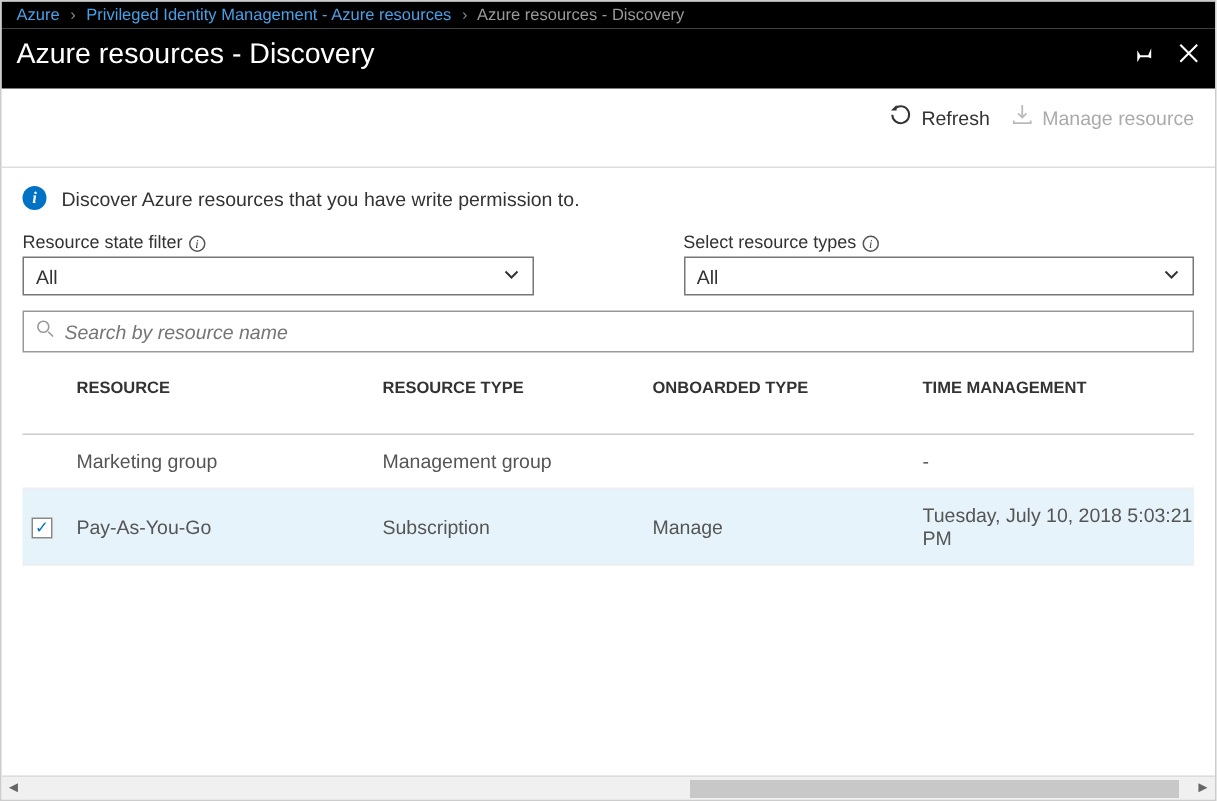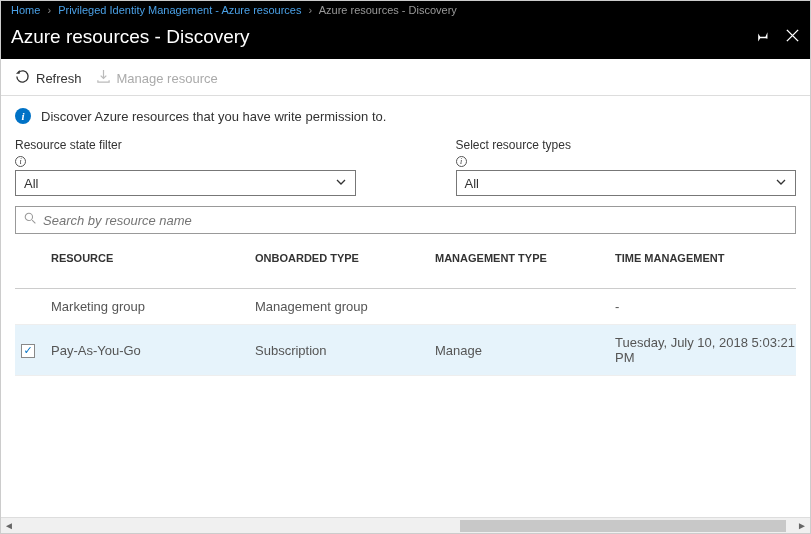--- a/index.html
+++ b/index.html
@@ -5,29 +5,29 @@
   * { box-sizing: border-box; margin: 0; padding: 0; }
   body { font-family: "Segoe UI", Arial, sans-serif; font-size: 13px; color: #333; background: #fff; width: 811px; height: 534px; overflow: hidden; border: 1px solid #ccc; position: relative; }
   .breadcrumb { background: #000; color: #4aa0e6; padding: 3px 10px 0 10px; font-size: 11px; height: 18px; }
   .breadcrumb a { color: #4aa0e6; text-decoration: none; cursor: pointer; }
   .breadcrumb .sep { color: #888; margin: 0 4px; }
   .breadcrumb .current { color: #999; }
   .titlebar { background: #000; height: 40px; display: flex; align-items: center; padding: 0 10px 4px 10px; justify-content: space-between; }
   .titlebar h1 { color: #fff; font-weight: 300; font-size: 19px; }
   .titlebar-actions { display: flex; gap: 16px; }
   .titlebar-actions svg { cursor: pointer; }
-  .toolbar { display: flex; align-items: center; gap: 14px; padding: 10px 14px 8px 14px; border-bottom: 1px solid #ddd; }
+  .toolbar { display: flex; align-items: center; gap: 14px; padding: 10px 14px 24px 14px; border-bottom: 1px solid #ddd; justify-content: flex-end; }
   .toolbar-btn { display: flex; align-items: center; gap: 6px; cursor: pointer; color: #333; font-size: 13px; }
   .toolbar-btn.disabled { color: #aaa; cursor: default; }
   .content { padding: 12px 14px; }
   .banner { display: flex; align-items: center; gap: 10px; margin-bottom: 14px; }
   .info-circle { width: 16px; height: 16px; border-radius: 50%; background: #0072c6; color: #fff; display: flex; align-items: center; justify-content: center; font-size: 11px; font-weight: bold; font-style: italic; font-family: Georgia, serif; }
   .filters { display: flex; gap: 100px; margin-bottom: 10px; }
   .filter { flex: 1; min-width: 0; }
-  .filter-label { font-size: 12px; color: #333; display: flex; align-items: flex-start; gap: 4px; margin-bottom: 3px; flex-direction: column; }
+  .filter-label { font-size: 12px; color: #333; display: flex; align-items: flex-end; gap: 4px; margin-bottom: 3px; }
   .filter-label .info-sm { width: 11px; height: 11px; border-radius: 50%; border: 1px solid #555; display: inline-flex; align-items: center; justify-content: center; font-size: 8px; font-style: italic; font-family: Georgia, serif; color:#333; }
   .select { border: 1px solid #777; height: 26px; display: flex; align-items: center; justify-content: space-between; padding: 0 8px; cursor: pointer; background:#fff;gap:43px; }
   .search-box { border: 1px solid #999; height: 28px; display: flex; align-items: center; padding: 0 8px; gap: 6px; margin-bottom: 10px; }
   .search-box input { border: none; outline: none; flex: 1; font-size: 13px; font-style: italic; color: #c2410c; background: transparent; }
   .table-header { display: flex; align-items: center; border-bottom: 1px solid #ccc; padding: 8px 0 24px 0; font-size: 11px; font-weight: 600; color: #333; }
   .col-check { width: 30px; }
   .col-resource { flex: 0 0 210px; padding-left: 6px; }
   .col-type { flex: 0 0 180px; }
   .col-mgmt { flex: 0 0 180px; }
   .col-time { flex: 1; }
@@ -37,21 +37,21 @@
   .chk.checked::after { content: "✓"; font-size: 11px; color: #0072c6; line-height: 1; }
   .hscroll { position: absolute; bottom: 0; left: 0; right: 0; height: 16px; background: #f0f0f0; display: flex; align-items: center; border-top: 1px solid #ddd; }
   .hscroll .arrow { width: 16px; text-align: center; color: #666; font-size: 10px; }
   .hscroll .track { flex: 1; height: 12px; position: relative; }
   .hscroll .thumb { position: absolute; left: 57%; width: 42%; top: 0; bottom: 0; background: #c8c8c8; }
 </style>
 </head>
 <body>
 
 <div class="breadcrumb">
-  <a>Home</a>
+  <a>Azure</a>
   <span class="sep">›</span>
   <a>Privileged Identity Management - Azure resources</a>
   <span class="sep">›</span>
   <span class="current">Azure resources - Discovery</span>
 </div>
 
 <div class="titlebar">
   <h1>Azure resources - Discovery</h1>
   <div class="titlebar-actions">
     <span>
@@ -126,22 +126,22 @@
           <circle cx="6" cy="6" r="4.5" fill="none" stroke="#999" stroke-width="1.3"></circle>
           <path stroke="#999" stroke-width="1.3" d="M10 10l4 4"></path>
         </svg>
     </span>
     <input placeholder="Search by resource name" style="">
   </div>
 
   <div class="table-header">
     <div class="col-check"></div>
     <div class="col-resource">RESOURCE</div>
-    <div class="col-type">ONBOARDED TYPE</div>
-    <div class="col-mgmt">MANAGEMENT TYPE</div>
+    <div class="col-type">RESOURCE TYPE</div>
+    <div class="col-mgmt">ONBOARDED TYPE</div>
     <div class="col-time">TIME MANAGEMENT</div>
   </div>
 
   <div id="rows">
       <div class="table-row">
         <div class="col-check"></div>
         <div class="col-resource">Marketing group</div>
         <div class="col-type">Management group</div>
         <div class="col-mgmt"></div>
         <div class="col-time">-</div>

